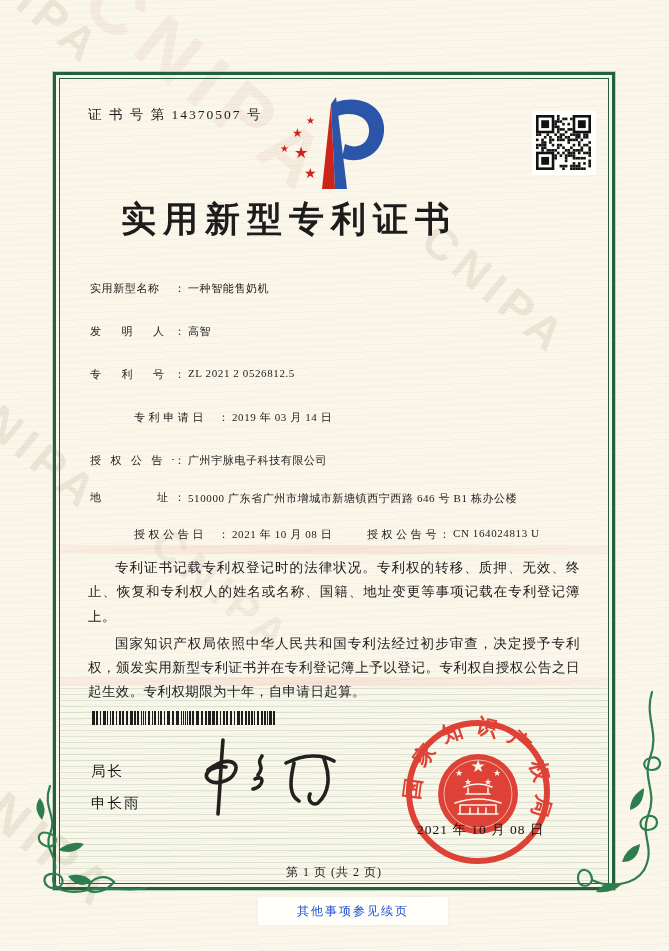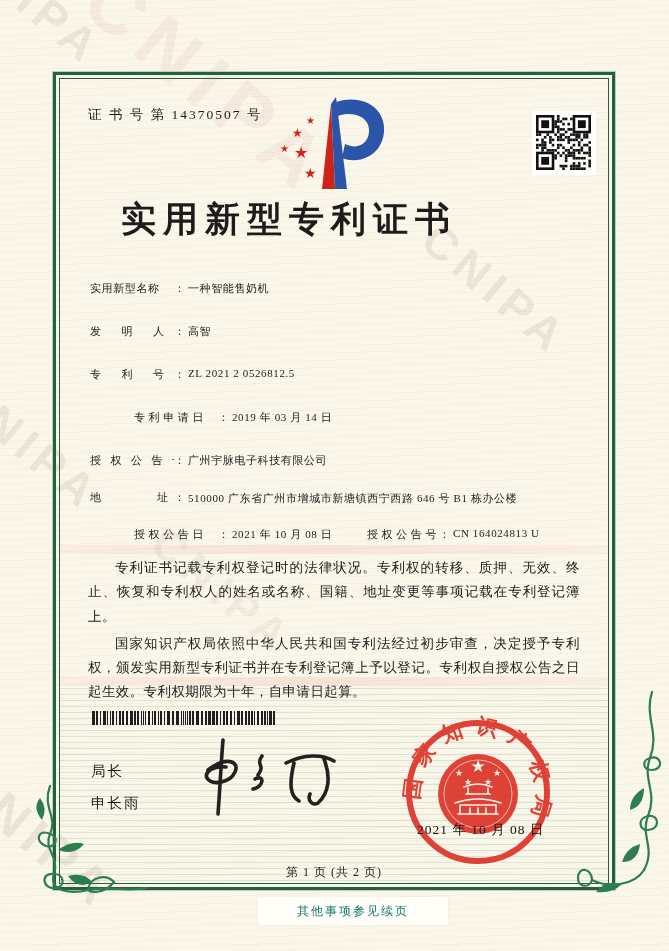--- a/index.html
+++ b/index.html
@@ -71,21 +71,21 @@
   .sig { left:192px; top:730px; z-index:3; }
 
   .seal { left:400px; top:714px; z-index:2; }
   .seal-date { left:417px; top:821px; z-index:3; font-size:13.5px; letter-spacing:1px; color:#17120f; }
 
   .page-foot { left:53px; top:864px; width:562px; text-align:center; font-size:12px;
     letter-spacing:1px; z-index:2; }
 
   .cont-tab { left:258px; top:897px; width:190px; height:28px; background:#fffef8;
     z-index:2; display:flex; align-items:center; justify-content:center;
-    font-size:12px; letter-spacing:2px; color:#0f766e; box-shadow:0 0 3px rgba(0,0,0,0.05); }
+    font-size:12px; letter-spacing:2px; color:#1d4ed8; box-shadow:0 0 3px rgba(0,0,0,0.05); }
 
   .flour { z-index:3; }
 </style>
 </head>
 <body>
 
 <div class="wm w1">CNIPA</div>
 <div class="wm w2">CNIPA</div>
 <div class="wm w3">CNIPA</div>
 <div class="wm w4">CNIPA</div>

